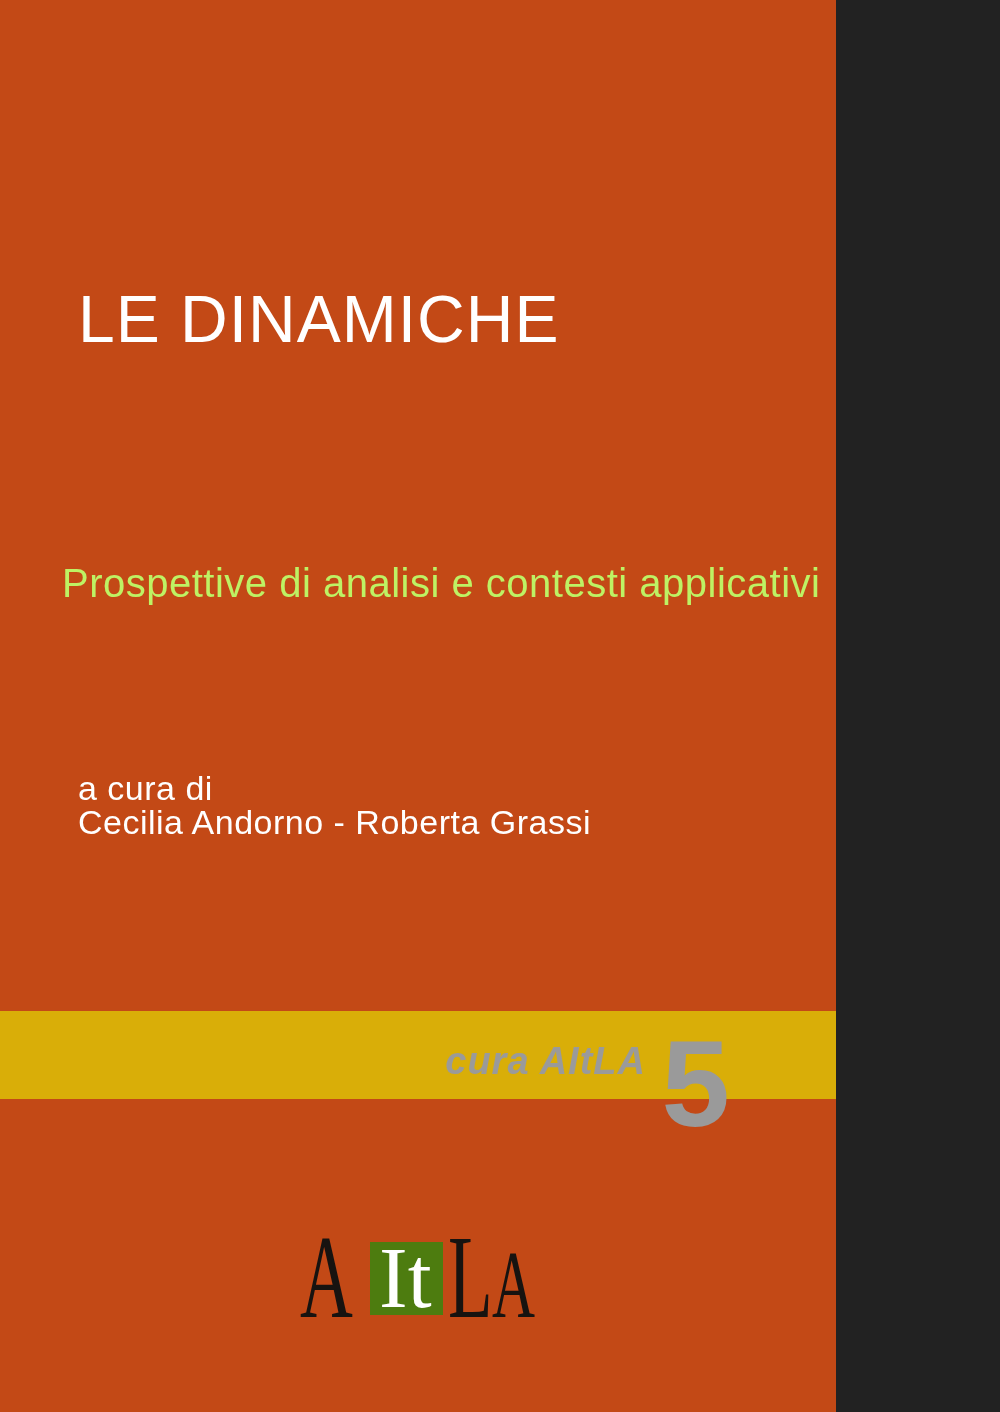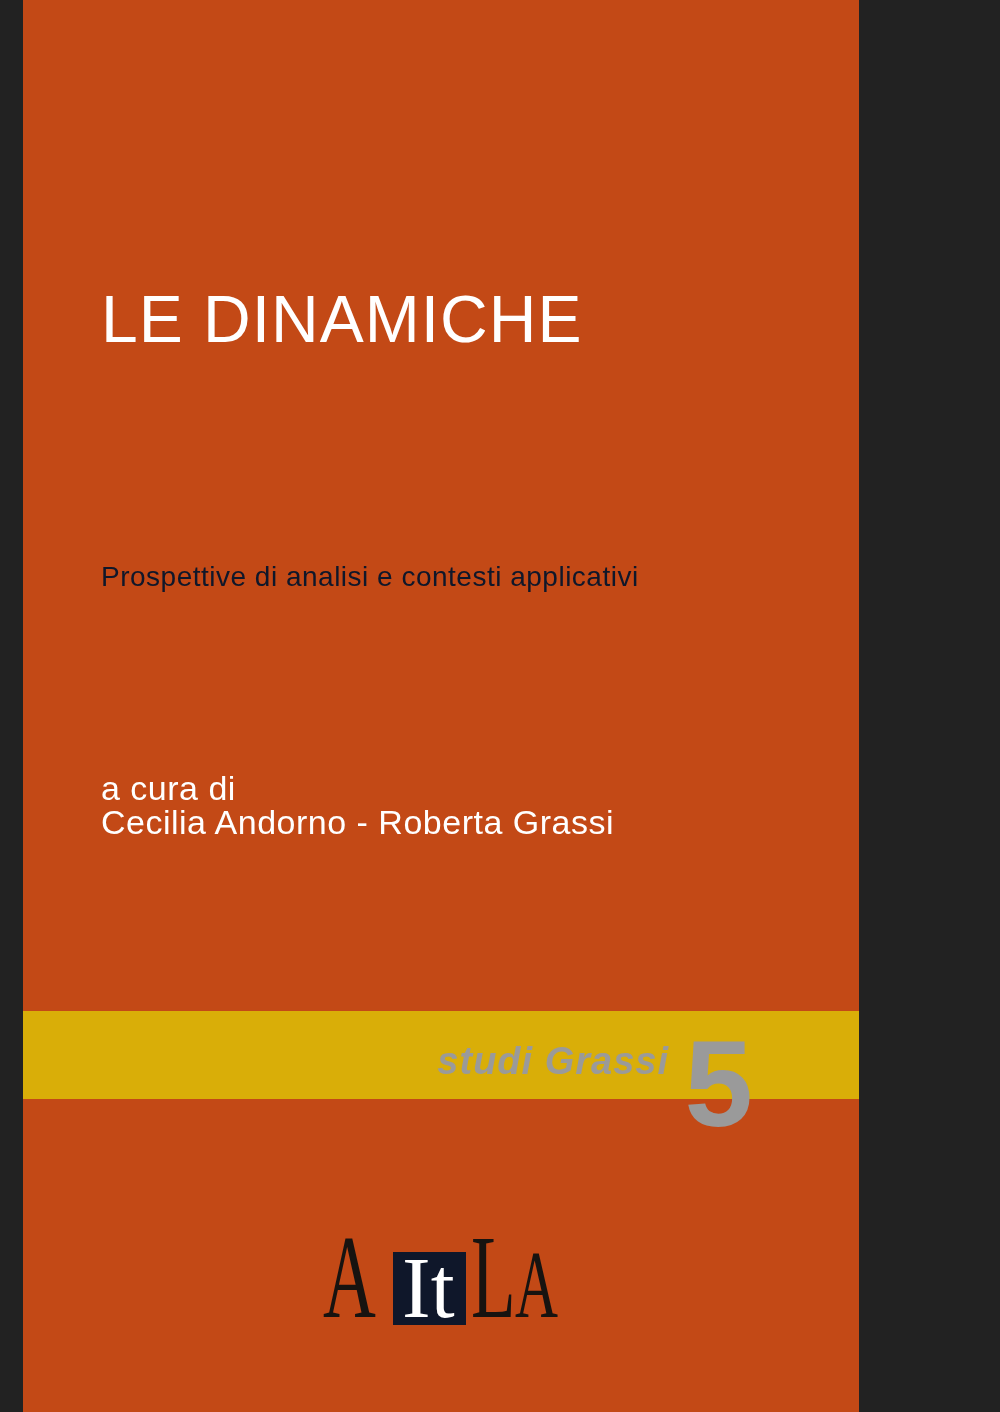--- a/index.html
+++ b/index.html
@@ -3,38 +3,37 @@
 <meta charset="utf-8">
 <style>
   html, body { margin: 0; padding: 0; background: #222; }
   .cover {
     position: relative;
     width: 836px;
     height: 1412px;
     background: #C34916;
     overflow: hidden;
     font-family: "Liberation Sans", sans-serif;
-    margin-left: 23px;
   }
   .title {
     position: absolute;
     left: 78px;
     top: 281px;
     color: #FFFFFF;
     font-size: 66px;
     line-height: 77px;
     font-weight: 400;
     letter-spacing: 1px;
   }
   .subtitle {
     position: absolute;
-    left: 78px;
+    left: 62px;
     top: 561px;
-    color: #0f172a;
-    font-size: 28px;
+    color: #bef264;
+    font-size: 40px;
     letter-spacing: 0.5px;
   }
   .edited-by {
     position: absolute;
     left: 78px;
     top: 769px;
     color: #FFFFFF;
     font-size: 34px;
     letter-spacing: 0.5px;
     text-align: right;
@@ -90,24 +89,24 @@
     transform: scaleX(0.62);
     transform-origin: 0 50%;
     white-space: pre;
   }
   .logo-a1 { left: -2px;  top: -21px; font-size: 118px; }
   .logo-l  { left: 146px; top: -21px; font-size: 118px; }
   .logo-a2 { left: 190px; top: -3px;  font-size: 96px; }
   .logo-box {
     position: absolute;
     left: 68px;
-    top: 12px;
+    top: 2px;
     width: 73px;
     height: 73px;
-    background: #0f172a;
+    background: #4d7c0f;
     text-align: right;
   }
   .logo-it {
     position: absolute;
     left: 9px;
     top: -7px;
     font-family: "Liberation Serif", serif;
     font-size: 86px;
     line-height: 1;
     color: #FFFFFF;
@@ -124,21 +123,21 @@
   </div>
 
   <div class="subtitle">Prospettive di analisi e contesti applicativi</div>
 
   <div class="edited-by">a cura di</div>
 
   <div class="editors">Cecilia Andorno - Roberta Grassi</div>
 
   <div class="band"></div>
 
-  <div class="band-label">studi Grassi</div>
+  <div class="band-label">cura AItLA</div>
 
   <div class="band-number">5</div>
 
   <div class="logo">
     <span class="logo-letter logo-a1">A</span>
     <span class="logo-box">
       <span class="logo-it">It</span>
     </span>
     <span class="logo-letter logo-l">L</span>
     <span class="logo-letter logo-a2">A</span>

